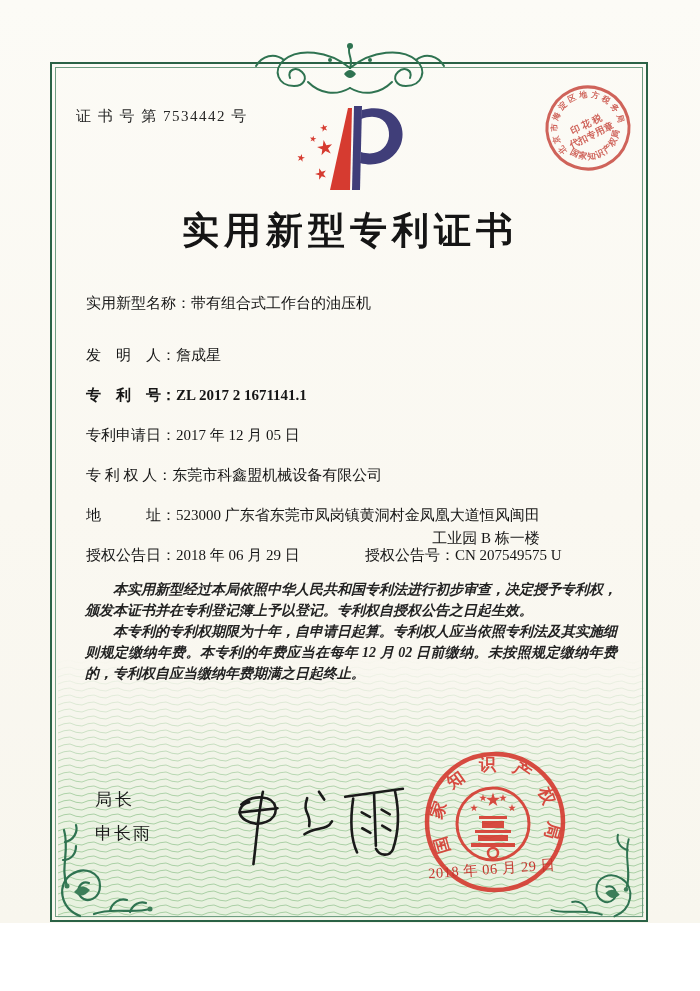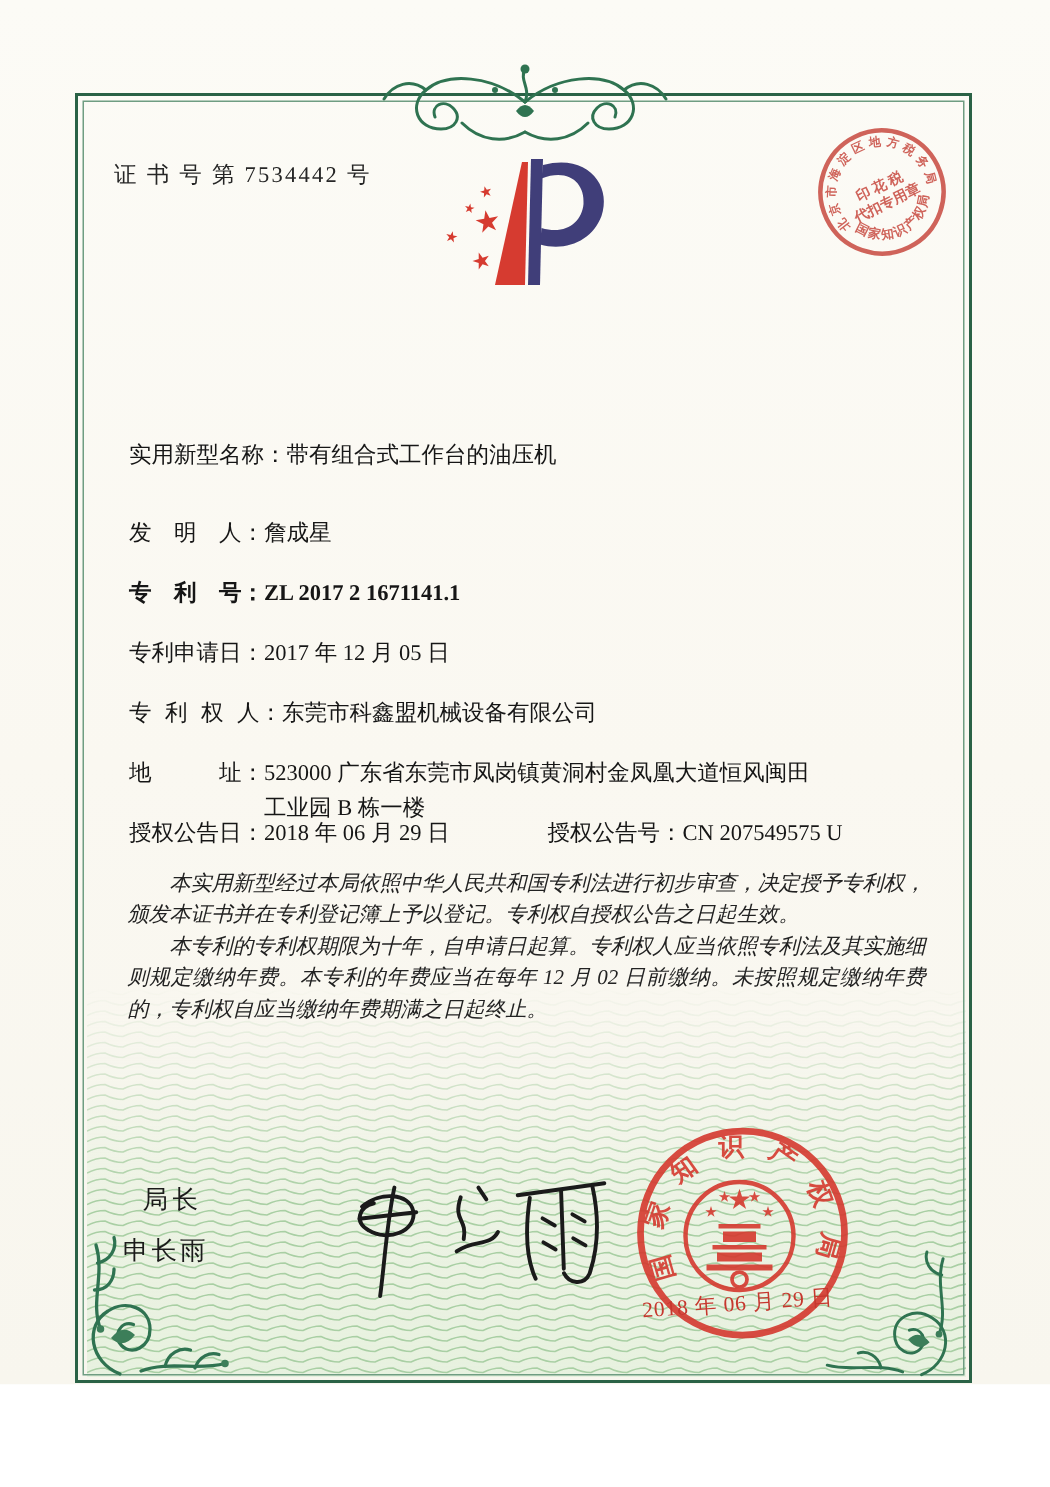--- a/index.html
+++ b/index.html
@@ -21,31 +21,31 @@
   .waves svg{display:block;}
   
   .cert-no{position:absolute;left:76px;top:107px;font-size:15px;letter-spacing:1.5px;color:#262626;white-space:nowrap;}
   .logo{position:absolute;left:288px;top:96px;width:124px;height:102px;}
   .stamp{position:absolute;left:540px;top:80px;width:96px;height:96px;opacity:.88;}
   .title{position:absolute;left:0;top:206px;width:100%;text-align:center;font-size:37px;font-weight:700;letter-spacing:5px;color:#151515;}
   
   .fields{position:absolute;left:86px;top:294px;width:544px;font-size:15px;color:#161616;}
   .frow{position:absolute;left:0;white-space:nowrap;}
   .r-name{top:0;}  .r-inv{top:52px;} .r-pat{top:92px;font-weight:bold;} .r-fil{top:132px;}
-  .r-own{top:172px;font-family:Liberation Mono, monospace;} .r-addr{top:212px;} .r-grant{top:252px;}
+  .r-own{top:172px;} .r-addr{top:212px;} .r-grant{top:252px;}
   .flabel{display:inline-block;}
-  .addr2{display:block;margin-left:90px;margin-top:4px;}
+  .addr2{display:block;margin-left:90px;margin-top:4px;text-align:right;}
   .grant-no{position:absolute;left:279px;top:0;white-space:nowrap;}
   
   .bodytext{position:absolute;left:85px;top:579px;width:532px;font-size:14px;line-height:21px;
     text-align:justify;color:#222;font-style:italic;}
-  .bodytext p{margin:0;text-indent:2em;}
+  .bodytext p{margin:0;text-indent:2em;font-weight:bold;}
   
   .signer-title{position:absolute;left:95px;top:788px;font-size:17px;letter-spacing:3px;color:#1b1b1b;}
-  .signer-name{position:absolute;left:82px;top:822px;font-size:17px;letter-spacing:2px;color:#1b1b1b;}
+  .signer-name{position:absolute;left:95px;top:822px;font-size:17px;letter-spacing:2px;color:#1b1b1b;}
   .sig{position:absolute;left:212px;top:772px;width:200px;height:100px;}
   
   .seal{position:absolute;left:415px;top:742px;width:165px;height:165px;opacity:.9;}
   .seal-date{position:absolute;left:428px;top:859px;width:150px;font-size:14.5px;letter-spacing:.5px;
     color:#c6372e;transform:rotate(-4deg);white-space:nowrap;}
   
   .ornament-top{position:absolute;left:252px;top:38px;width:196px;height:66px;}
   .corner-left{position:absolute;left:50px;top:822px;width:112px;height:98px;}
   .corner-right{position:absolute;left:538px;top:832px;width:106px;height:88px;transform:scaleX(-1);}
   .footer{position:absolute;left:0;top:903px;width:100%;text-align:center;font-size:13.5px;letter-spacing:2px;color:#2e2e2e;}
@@ -183,20 +183,21 @@
         <textPath href="#arcStampTop" startOffset="50%" text-anchor="middle">北京市海淀区地方税务局</textPath>
       </text>
       <text font-size="8.5" font-weight="700" letter-spacing="1">
         <textPath href="#arcStampBottom" startOffset="50%" text-anchor="middle">国家知识产权局</textPath>
       </text>
       <text x="0" y="-1" text-anchor="middle" font-size="9.5" font-weight="700">印 花 税</text>
       <text x="0" y="11" text-anchor="middle" font-size="9.5" font-weight="700">代扣专用章</text>
     </g>
   </svg>
 
+  <div class="title">实用新型专利证书</div>
 
   <div class="fields">
     <div class="frow r-name">
       <span class="flabel">实用新型名称：</span><span>带有组合式工作台的油压机</span>
     </div>
     <div class="frow r-inv">
       <span class="flabel">发　明　人：</span><span>詹成星</span>
     </div>
     <div class="frow r-pat">
       <span class="flabel">专　利　号：</span><span>ZL 2017 2 1671141.1</span>

